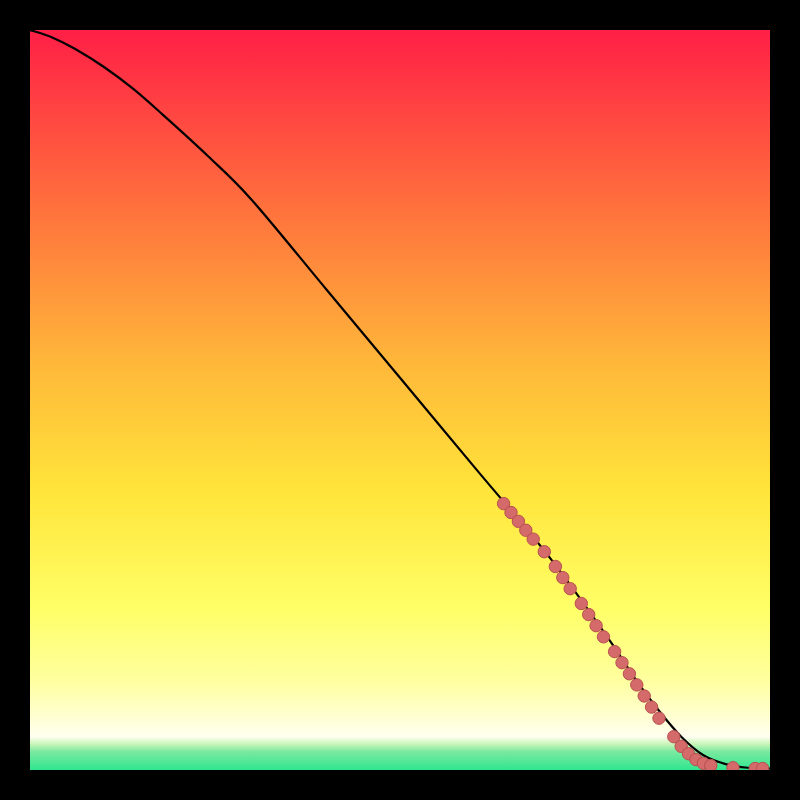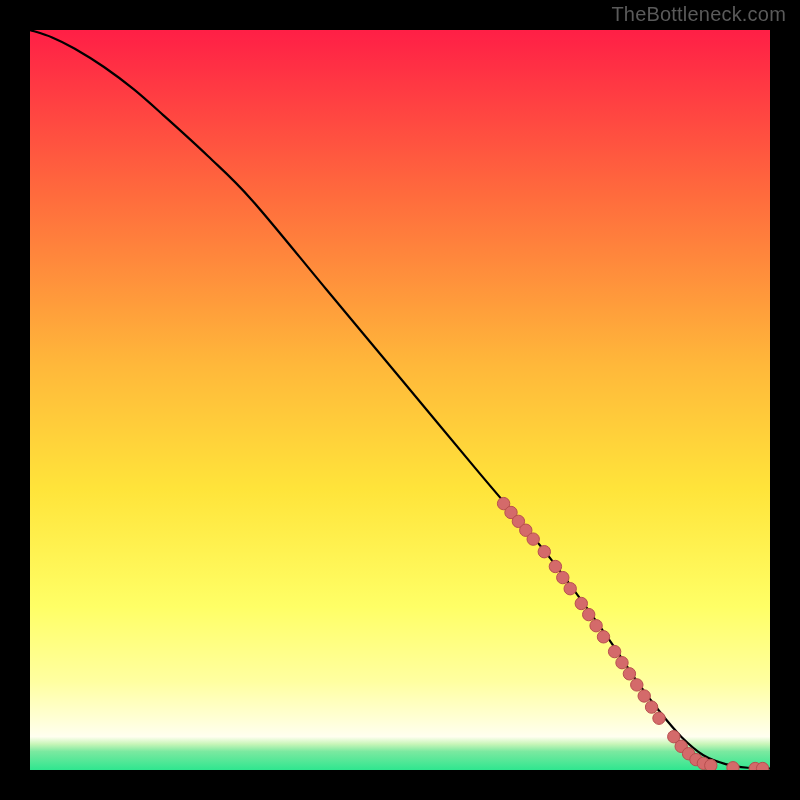--- a/index.html
+++ b/index.html
@@ -30,21 +30,20 @@
     top: 30px;
     width: 740px;
     height: 740px;
   }
   svg { display: block; }
 </style>
 </head>
 <body>
 
 <div class="wrapper">
-  <div class="attribution">TheBottleneck.com</div>
 
   <div class="plot">
     <svg id="chart-svg" viewBox="0 0 740 740" width="740" height="740">
       <defs>
         <linearGradient id="bg-grad" x1="0" y1="0" x2="0" y2="1">
           <stop id="g0" offset="0%" stop-color="#ff1f46"></stop>
           <stop id="g1" offset="22%" stop-color="#ff6a3d"></stop>
           <stop id="g2" offset="45%" stop-color="#ffb73a"></stop>
           <stop id="g3" offset="62%" stop-color="#ffe43a"></stop>
           <stop id="g4" offset="78%" stop-color="#ffff66"></stop>

